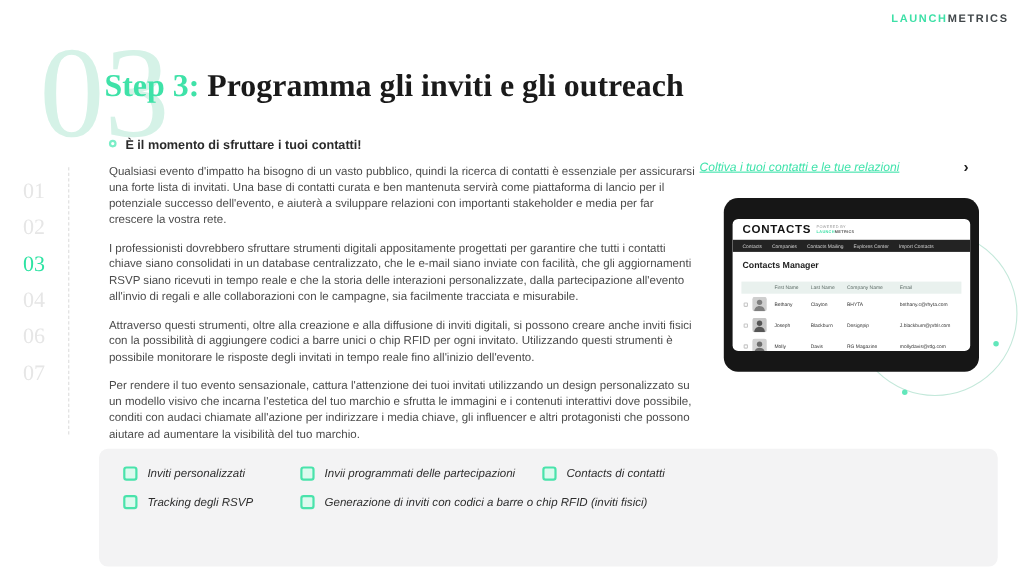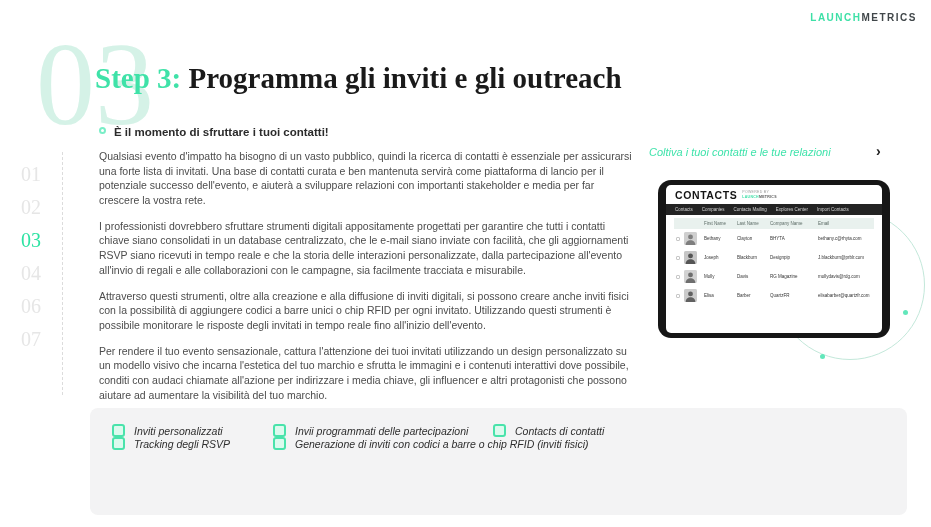--- a/index.html
+++ b/index.html
@@ -29,34 +29,34 @@
                border-left:1px dashed #dcdcdc; }
 
   
   .content { position:absolute; left:99px; top:126px; width:534px; }
   .bullet-heading { display:flex; align-items:flex-start; gap:8px; font-size:11.5px;
                     font-weight:bold; color:#2b2b2b; }
   .ring { flex:0 0 auto; width:7px; height:7px; border:2px solid #7aeec7; border-radius:50%; margin-top:1px; }
   .content p { font-size:10.5px; color:#4c4c4c; line-height:1.4; margin-top:11px; }
 
   
-  .cta-link { position:absolute; left:649px; top:146px; font-size:11px; font-style:italic;
-              color:#3fe3ab; cursor:pointer; }
+  .cta-link { position:absolute; left:636px; top:146px; font-size:11px; font-style:italic;
+              color:#3fe3ab; text-decoration:underline; cursor:pointer; }
   .cta-arrow { position:absolute; left:876px; top:143px; font-size:14px; font-weight:bold; color:#222; cursor:pointer; }
 
   
   .deco-circle { position:absolute; left:775px; top:210px; width:150px; height:150px;
                  border:1px solid #c3e8da; border-radius:50%; z-index:1; }
   .deco-dot { position:absolute; width:5px; height:5px; background:#62e7bb; border-radius:50%; z-index:1; }
   .dot1 { left:903px; top:310px; }
   .dot2 { left:820px; top:354px; }
 
   
   .device { position:absolute; left:658px; top:180px; width:232px; height:158px; background:#161616;
-            border-radius:13px; padding:5px 8px; z-index:2; }
+            border-radius:13px; padding:19px 8px; z-index:2; }
   .screen { width:100%; height:100%; background:#fff; border-radius:5px; overflow:hidden;
             display:flex; flex-direction:column; }
   .app-header { display:flex; align-items:center; gap:5px; padding:4px 9px 3px; }
   .app-logo { font-size:10.5px; font-weight:bold; letter-spacing:0.6px; color:#141414; }
   .powered { font-size:3.5px; color:#9a9a9a; line-height:1.3; letter-spacing:0.3px; }
   .powered .a { color:#3ee0a7; font-weight:bold; }
   .powered .b { color:#555; font-weight:bold; }
   .app-nav { background:#232323; display:flex; gap:9px; padding:3px 9px; }
   .app-nav span { font-size:4.5px; color:#d4d4d4; }
   .app-title { font-size:8px; font-weight:bold; color:#1f1f1f; padding:8px 9px 7px; }
@@ -69,21 +69,21 @@
   .trow span { font-size:4.5px; color:#333; }
   .tcheck { width:4px; height:4px; border:1px solid #c7c7c7; border-radius:1px; justify-self:start; margin-left:2px; }
   .avatar { width:13px; height:13px; background:#d8d8d8; border-radius:2px; overflow:hidden; display:block; }
   .avatar svg { display:block; width:13px; height:13px; }
 
   
   .musthave { position:absolute; left:90px; top:408px; width:817px; height:107px;
               background:#f3f3f4; border-radius:8px; }
   .mh-heading { display:inline-block; margin:13px 0 0 20px; font-size:11px; font-weight:bold;
                 letter-spacing:2.5px; color:#3c3c3c; background:#e7e7e8; padding:2px 8px 2px 2px; }
-  .mh-grid { display:grid; grid-template-columns:161px 220px auto; 
+  .mh-grid { display:grid; grid-template-columns:161px 220px auto; row-gap:13px;
              margin:16px 0 0 22px; }
   .mh-item { display:flex; align-items:center; gap:9px; }
   .checkbox { flex:0 0 auto; width:13px; height:13px; border:2px solid #49e3ab; background:#dcfaee;
               border-radius:3px; cursor:pointer; }
   .mh-label { font-size:10.5px; font-style:italic; color:#2e2e2e; white-space:nowrap; }
 </style>
 </head>
 <body>
 
 <div class="slide">
@@ -132,20 +132,21 @@
           <span class="a">LAUNCH</span><span class="b">METRICS</span>
         </span>
       </div>
       <div class="app-nav">
         <span>Contacts</span>
         <span>Companies</span>
         <span>Contacts Mailing</span>
         <span>Explores Center</span>
         <span>Import Contacts</span>
       </div>
+      <div class="app-title">Contacts Manager</div>
       <div class="table">
         <div class="thead">
           <span></span>
             <span></span>
           <span>First Name</span>
           <span>Last Name</span>
           <span>Company Name</span>
           <span>Email</span>
         </div>
 

